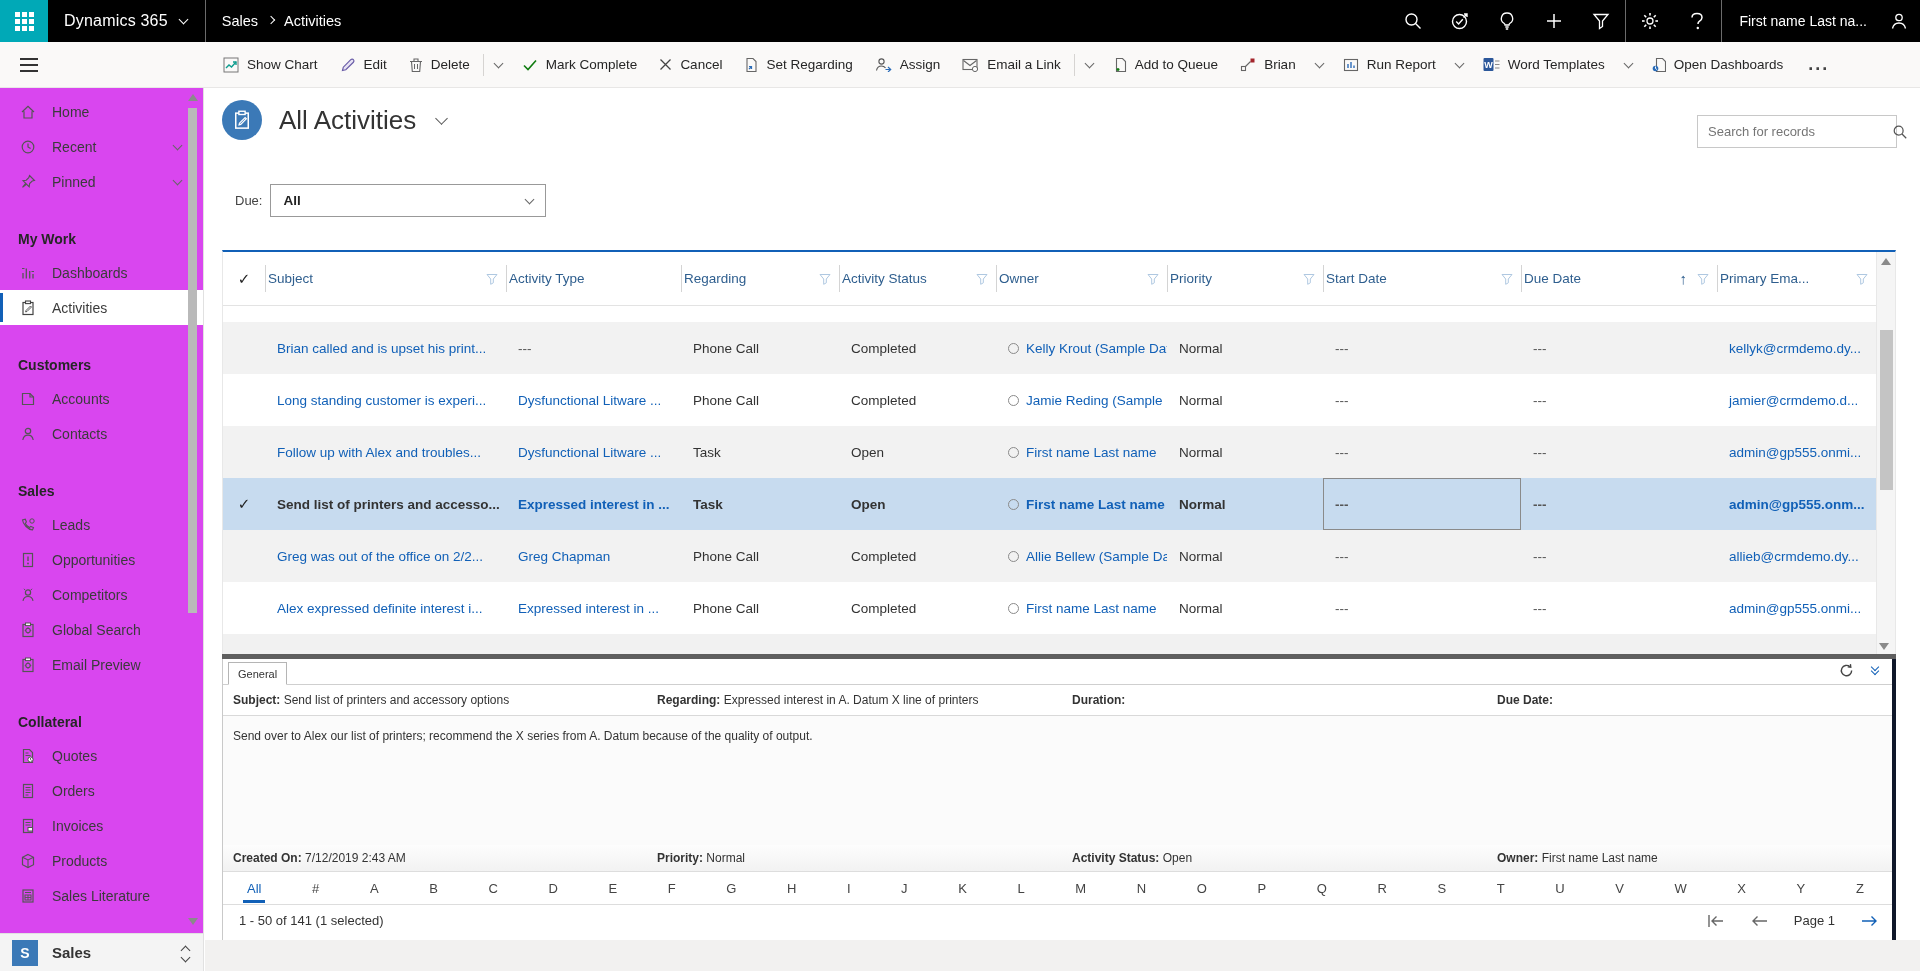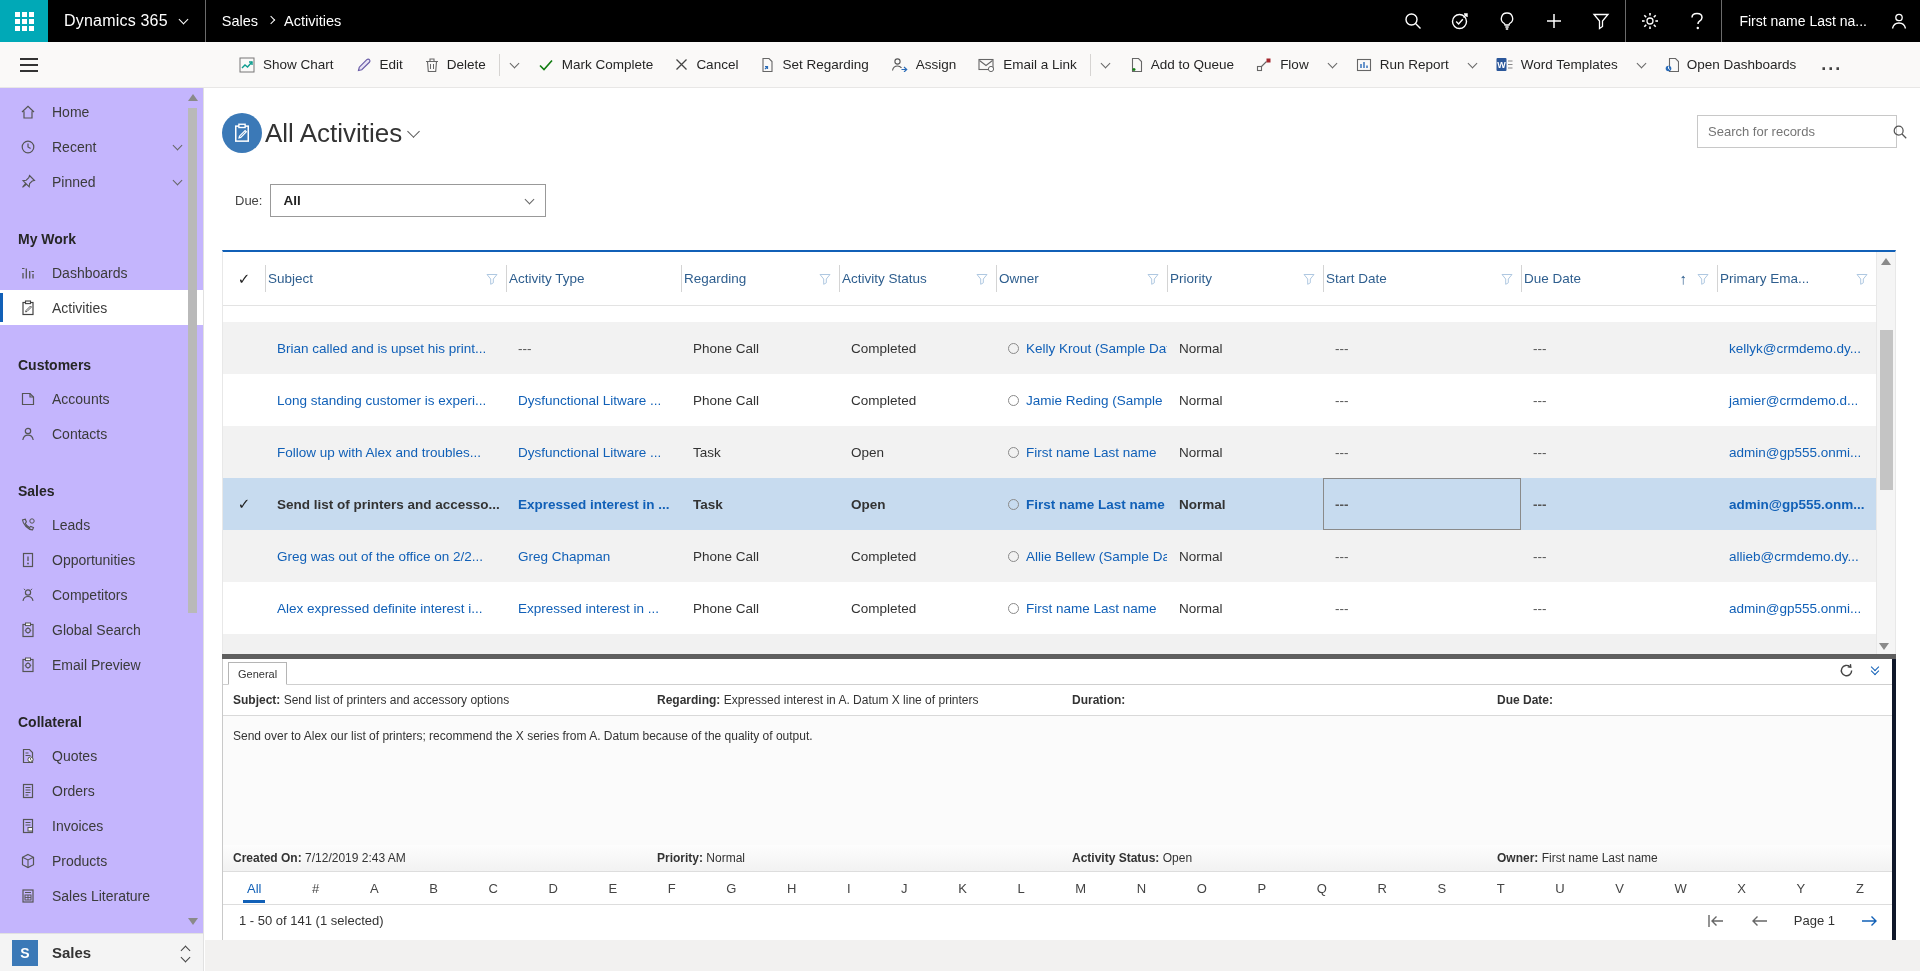--- a/index.html
+++ b/index.html
@@ -16,50 +16,50 @@
   .brand { font-size:16px; margin-left:16px; letter-spacing:.2px; display:flex; align-items:center; gap:12px; cursor:pointer; }
   .chev { display:inline-block; width:7px; height:7px; border-right:1.5px solid currentColor; border-bottom:1.5px solid currentColor; transform:rotate(45deg); margin-top:-3px; }
   .chev.right { transform:rotate(-45deg); }
   .topbar-divider { width:1px; height:42px; background:#6b6b6b; margin:0 16px 0 18px; }
   .breadcrumb { display:flex; align-items:center; gap:10px; font-size:14.5px; }
   .topbar-right { margin-left:auto; display:flex; align-items:center; gap:1px; }
   .tb-icon { width:46px; height:42px; display:flex; align-items:center; justify-content:center; cursor:pointer; }
   .tb-sep { width:1px; height:42px; background:#6b6b6b; }
   .tb-user { font-size:14px; padding:0 10px 0 16px; white-space:nowrap; cursor:pointer; }
   
-  .cmdbar { position:absolute; top:42px; left:0; width:1920px; height:46px; background:#FAF9F8; border-bottom:1px solid #E8E7E6; display:flex; align-items:center; z-index:20;gap:16px; }
+  .cmdbar { position:absolute; top:42px; left:0; width:1920px; height:46px; background:#FAF9F8; border-bottom:1px solid #E8E7E6; display:flex; align-items:center; z-index:20; }
   .hamburger { width:46px; margin-left:6px; height:46px; display:flex; align-items:center; justify-content:center; cursor:pointer; }
   .hamburger .bars { width:18px; }
   .hamburger .bars div { height:2px; background:#333; margin:4px 0; }
   .cmd-items { display:flex; align-items:center; margin-left:160px; }
   .cmd { display:flex; align-items:center; gap:8px; padding:0 11px; height:46px; font-size:13.5px; color:#262626; cursor:pointer; white-space:nowrap; }
   .cmd-sep { width:1px; height:22px; background:#D6D4D2; margin:0 2px; }
   .cmd-chev { padding:0 9px; color:#666; display:flex; align-items:center; height:46px; cursor:pointer; }
   .cmd-more { font-size:18px; font-weight:bold; color:#444; padding:0 14px; cursor:pointer; letter-spacing:2px; }
   
-  .sidebar { position:absolute; top:88px; left:0; width:204px; bottom:0; background:#c4b5fd; border-right:1px solid #E1E1E1; z-index:10; }
+  .sidebar { position:absolute; top:88px; left:0; width:204px; bottom:0; background:#d946ef; border-right:1px solid #E1E1E1; z-index:10; }
   .nav-list { position:absolute; top:0; left:0; right:0; bottom:38px; overflow:hidden; padding-top:6px; }
   .nav-item { height:35px; display:flex; align-items:center; padding-left:19px; gap:15px; font-size:14px; color:#3b3b3b; cursor:pointer; position:relative; }
   .nav-item .nico { width:18px; display:flex; justify-content:center; color:#555; }
   .nav-item.selected { background:#fff; }
   .nav-item.selected::before { content:""; position:absolute; left:0; top:3px; bottom:3px; width:3px; background:#1160B7; }
   .nav-item .nav-chev { margin-left:auto; margin-right:22px; color:#666; }
   .nav-section { margin-top:23px; height:33px; display:flex; align-items:center; padding-left:18px; font-size:14px; font-weight:bold; color:#262626; }
   .side-scroll { position:absolute; right:4px; top:2px; width:13px; bottom:42px; }
   .side-scroll .thumb { position:absolute; left:2px; width:9px; top:18px; height:505px; background:#B9B9B9; }
   .tri-up { width:0; height:0; border-left:5px solid transparent; border-right:5px solid transparent; border-bottom:7px solid #8a8a8a; margin:4px auto 0; }
   .tri-down { width:0; height:0; border-left:5px solid transparent; border-right:5px solid transparent; border-top:7px solid #8a8a8a; position:absolute; bottom:4px; left:2px; }
   .area-bar { position:absolute; bottom:0; left:0; right:0; height:38px; background:#F4F4F4; border-top:1px solid #E1E1E1; display:flex; align-items:center; padding:0 14px 0 12px; cursor:pointer; }
   .area-badge { width:26px; height:26px; background:#3B79B7; color:#fff; font-weight:bold; font-size:14px; display:flex; align-items:center; justify-content:center; margin-right:14px; }
   .area-label { font-size:15px; font-weight:bold; color:#333; }
   .area-switch { margin-left:auto; display:flex; flex-direction:column; gap:3px; color:#444; }
   .area-switch .chev.up { transform:rotate(-135deg); margin-top:3px; }
   
   .main { position:absolute; top:88px; left:205px; width:1715px; bottom:0; background:#fff; }
-  .view-header { position:absolute; top:25px; left:17px; display:flex; align-items:center; gap:3px;justify-content:space-between; }
+  .view-header { position:absolute; top:12px; left:17px; display:flex; align-items:center; gap:17px;justify-content:space-between; }
   .view-icon { width:40px; height:40px; border-radius:50%; background:#3B79B7; display:flex; align-items:center; justify-content:center; }
   .view-title { font-size:26px; color:#333; font-weight:normal; }
   .view-chev { color:#555; margin-left:4px; }
   .search-box { position:absolute; top:27px; right:23px; width:200px; height:33px; border:1px solid #C8C8C8; background:#fff; display:flex; align-items:center; }
   .search-box input { flex:1; border:none; outline:none; font-size:13px; padding:0 8px 0 10px; color:#333; font-family:inherit; background:transparent; }
   .search-box .sicon { padding-right:9px; display:flex; }
   .due-row { position:absolute; top:96px; left:30px; display:flex; align-items:center; }
   .due-label { font-size:13px; color:#444; margin-right:8px; }
   .due-select { width:276px; height:33px; border:1px solid #999; background:#fff; display:flex; align-items:center; padding:0 12px; cursor:pointer; }
   .due-value { font-size:13.5px; font-weight:bold; color:#222; }
@@ -284,21 +284,21 @@
           <path d="M3.5 12.5h3M5 11v3" stroke="#107C10" stroke-width="1.4"></path>
         </svg>
       <span>Add to Queue</span>
     </div>
     <div class="cmd">
       <svg width="16" height="15" viewBox="0 0 16 15">
           <rect x="1.5" y="9.5" width="4" height="4" stroke="#666" stroke-width="1.1" fill="none"></rect>
           <path d="M5.5 9.5l5-5" stroke="#666" stroke-width="1.1"></path>
           <rect x="10.5" y="1.5" width="4" height="4" fill="#A4262C"></rect>
         </svg>
-      <span>Flow</span>
+      <span>Brian</span>
     </div>
     <div class="cmd-chev">
         <span class="chev"></span>
       </div>
     <div class="cmd">
       <svg width="16" height="16" viewBox="0 0 16 16">
           <rect x="1.5" y="2.5" width="13" height="11" stroke="#666" stroke-width="1.1" fill="none"></rect>
           <path d="M5 11V7M8 11V5M11 11V8.5" stroke="#2B6CB8" stroke-width="1.4"></path>
         </svg>
       <span>Run Report</span>

